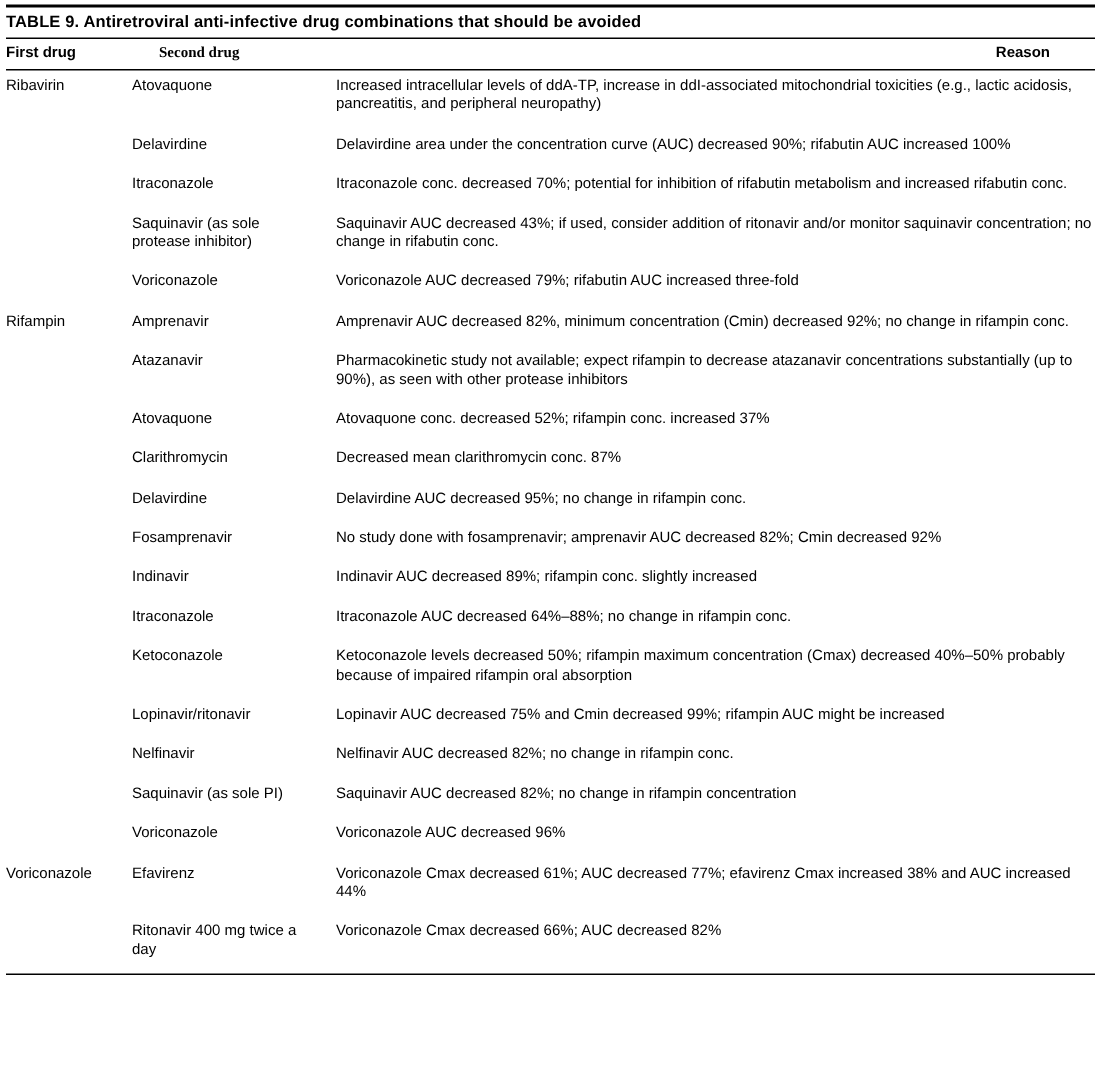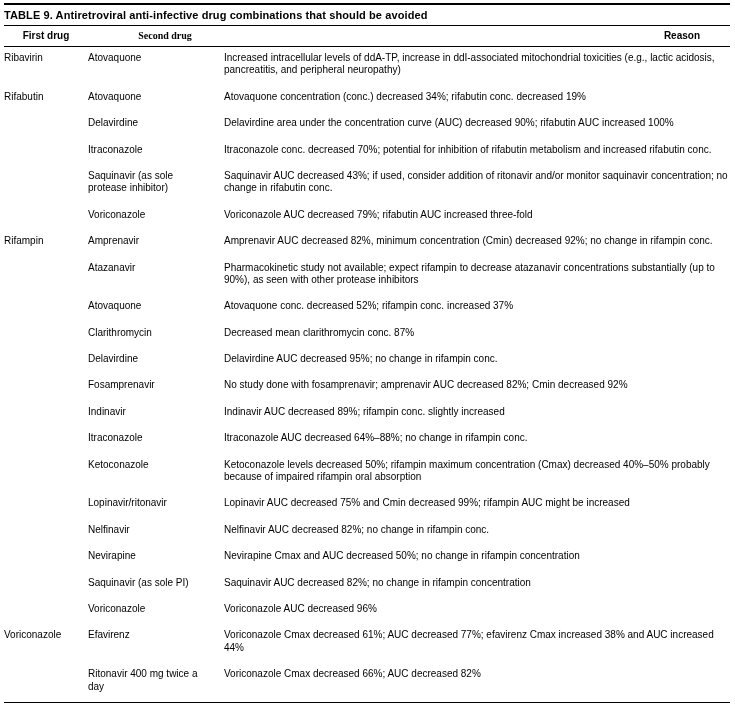--- a/index.html
+++ b/index.html
@@ -32,21 +32,21 @@
     table-layout: fixed;
     border-top: 1px solid #000;
     border-bottom: 1px solid #000;
   }
   col.c1 { width: 84px; }
   col.c2 { width: 136px; }
   col.c3 { width: auto; }
   thead th {
     font-size: 10px;
     font-weight: bold;
-    text-align: center;
+    text-align: left;
     vertical-align: top;
     padding: 4px 0 5px 0;
     border-bottom: 1px solid #000;
   }
   th.th-second { padding-left: 18px; font-family: Liberation Serif, serif; }
   th.th-reason { text-align: right; padding-right: 30px; }
   tbody td {
     font-size: 10px;
     line-height: 1.24;
     vertical-align: top;
@@ -75,25 +75,20 @@
         <th class="th-reason">Reason</th>
       </tr>
     </thead>
     <tbody>
   <tr>
     <td class="td-first">Ribavirin</td>
     <td class="td-second">Atovaquone</td>
     <td class="td-reason">Increased intracellular levels of ddA-TP, increase in ddI-associated mitochondrial toxicities (e.g., lactic acidosis, pancreatitis, and peripheral neuropathy)</td>
   </tr>
 
-  <tr>
-    <td class="td-first">Rifabutin</td>
-    <td class="td-second">Atovaquone</td>
-    <td class="td-reason">Atovaquone concentration (conc.) decreased 34%; rifabutin conc. decreased 19%</td>
-  </tr>
 
   <tr>
     <td class="td-first"></td>
     <td class="td-second">Delavirdine</td>
     <td class="td-reason">Delavirdine area under the concentration curve (AUC) decreased 90%; rifabutin AUC increased 100%</td>
   </tr>
 
   <tr>
     <td class="td-first"></td>
     <td class="td-second">Itraconazole</td>
@@ -171,25 +166,20 @@
     <td class="td-second">Lopinavir/ritonavir</td>
     <td class="td-reason">Lopinavir AUC decreased 75% and Cmin decreased 99%; rifampin AUC might be increased</td>
   </tr>
 
   <tr>
     <td class="td-first"></td>
     <td class="td-second">Nelfinavir</td>
     <td class="td-reason">Nelfinavir AUC decreased 82%; no change in rifampin conc.</td>
   </tr>
 
-  <tr>
-    <td class="td-first"></td>
-    <td class="td-second">Nevirapine</td>
-    <td class="td-reason">Nevirapine Cmax and AUC decreased 50%; no change in rifampin concentration</td>
-  </tr>
 
   <tr>
     <td class="td-first"></td>
     <td class="td-second">Saquinavir (as sole PI)</td>
     <td class="td-reason">Saquinavir AUC decreased 82%; no change in rifampin concentration</td>
   </tr>
 
   <tr>
     <td class="td-first"></td>
     <td class="td-second">Voriconazole</td>

